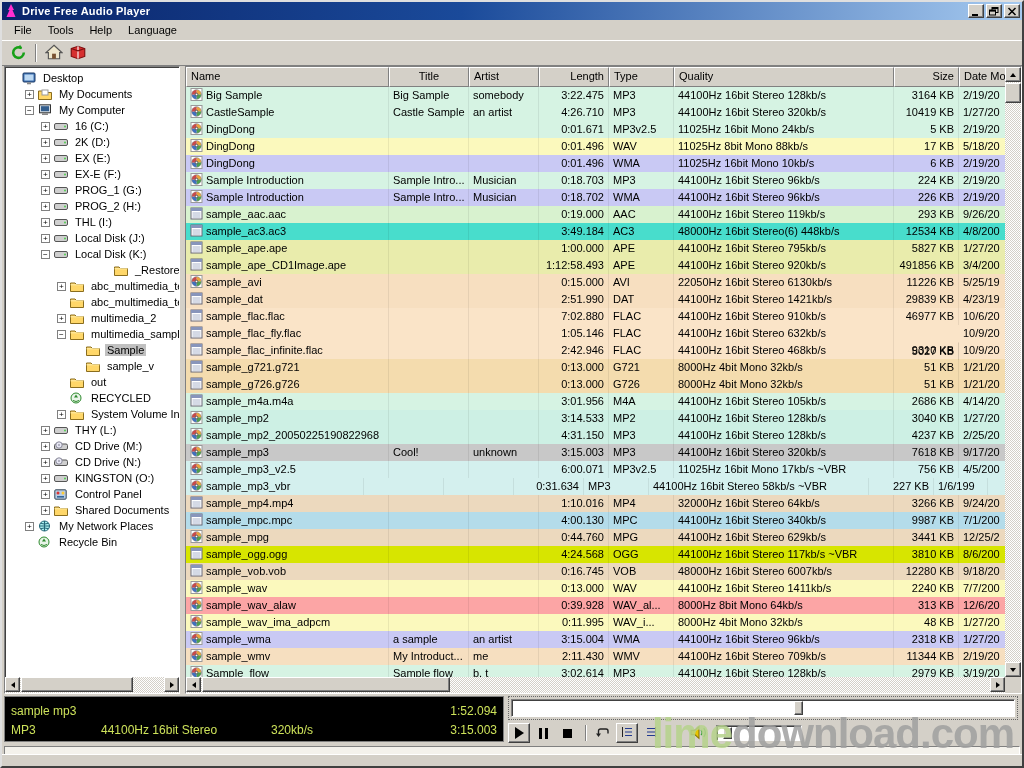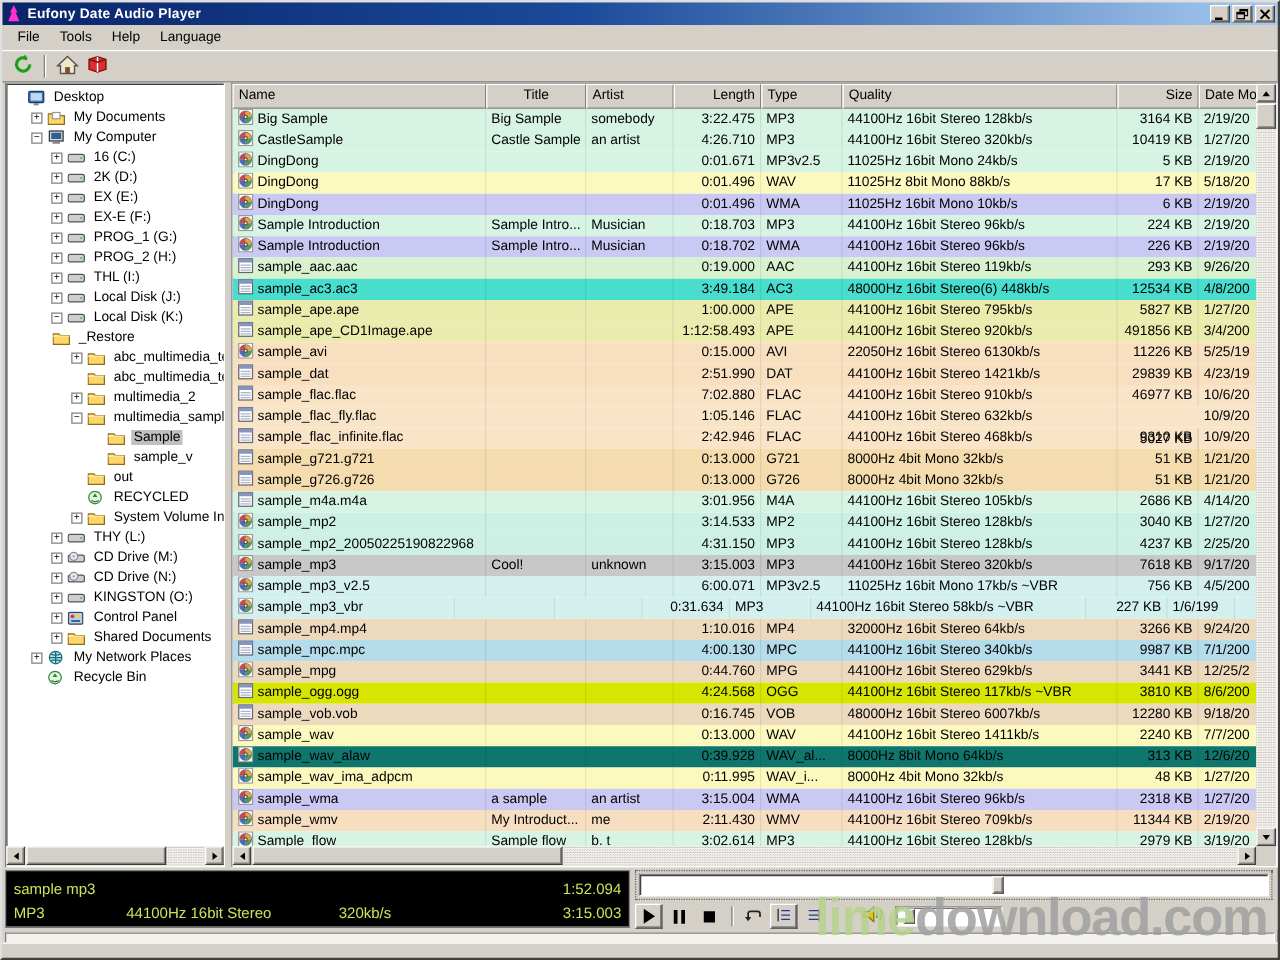--- a/index.html
+++ b/index.html
@@ -102,21 +102,21 @@
 <body>
 
 <div class="window">
 
   <div class="titlebar">
     <span class="appicon">
       <svg viewBox="0 0 12 14" width="12" height="14">
           <path d="M6 0 L9 6 L7.5 6 L10.5 13 H1.5 L4.5 6 L3 6 Z" fill="#ff2fd0"></path>
         </svg>
     </span>
-    <span class="title">Eufony Date Audio Player</span>
+    <span class="title">Drive Free Audio Player</span>
     <span class="winbtn">
       <svg viewBox="0 0 10 9" width="10" height="9">
           <rect x="1" y="7" width="6" height="2" fill="#000"></rect>
         </svg>
     </span>
     <span class="winbtn">
       <svg viewBox="0 0 10 9" width="10" height="9">
           <rect x="3" y="0.5" width="6" height="5" fill="none" stroke="#000"></rect>
           <rect x="3" y="0.5" width="6" height="1.6" fill="#000"></rect>
           <rect x="0.5" y="3" width="6" height="5" fill="#d4d0c8" stroke="#000"></rect>
@@ -285,21 +285,21 @@
           <div class="titem" style="padding-left: 36px;">
             <span class="texp">−</span>
             <span class="ticon">
               <svg viewBox="0 0 14 9" width="14" height="9">
                 <rect x="0.5" y="1.5" width="13" height="6" rx="1.5" fill="#cfcfcf" stroke="#555"></rect>
                 <circle cx="11" cy="4.5" r="0.9" fill="#4c4"></circle>
               </svg>
             </span>
             <span class="tlabel">Local Disk (K:)</span>
           </div>
-          <div class="titem" style="padding-left: 24px;">
+          <div class="titem" style="padding-left: 80px; margin-left: 16px;">
             <span class="texp-sp"></span>
             <span class="ticon">
               <svg viewBox="0 0 14 11" width="14" height="11">
                 <path d="M0.5 2 h4.5 l1.5 1.5 h7 v7 h-13 z" fill="#ffd769" stroke="#8a6d1e"></path>
                 <path d="M0.5 3.8 h13" stroke="#ffedab"></path>
               </svg>
             </span>
             <span class="tlabel">_Restore</span>
           </div>
           <div class="titem" style="padding-left: 52px;">
@@ -977,21 +977,21 @@
                   <circle cx="6.5" cy="6.5" r="1.3" fill="#fff" stroke="#555"></circle>
                 </svg></span>sample_wav</div>
             <div class="td" style="width: 80px;"></div>
             <div class="td" style="width: 70px;"></div>
             <div class="td r" style="width: 70px;">0:13.000</div>
             <div class="td" style="width: 65px;">WAV</div>
             <div class="td" style="width: 220px;">44100Hz 16bit Stereo 1411kb/s</div>
             <div class="td r" style="width: 65px;">2240 KB</div>
             <div class="td" style="width: 54px;">7/7/200</div>
           </div>
-          <div class="tr" style="background: #0f766e;">
+          <div class="tr" style="background: #fca5a5;">
             <div class="td" style="width: 203px;"><span class="ricon"><svg viewBox="0 0 13 13" width="13" height="13">
                   <rect x="1" y="0.5" width="11" height="12" fill="#fff" stroke="#999"></rect>
                   <circle cx="6.5" cy="6.5" r="4.6" fill="#eee" stroke="#777"></circle>
                   <path d="M6.5 1.9 A4.6 4.6 0 0 1 11.1 6.5 L6.5 6.5 Z" fill="#e8a33d"></path>
                   <path d="M11.1 6.5 A4.6 4.6 0 0 1 6.5 11.1 L6.5 6.5 Z" fill="#4d9e4d"></path>
                   <path d="M6.5 11.1 A4.6 4.6 0 0 1 1.9 6.5 L6.5 6.5 Z" fill="#3f6fbf"></path>
                   <path d="M1.9 6.5 A4.6 4.6 0 0 1 6.5 1.9 L6.5 6.5 Z" fill="#c94a4a"></path>
                   <circle cx="6.5" cy="6.5" r="1.3" fill="#fff" stroke="#555"></circle>
                 </svg></span>sample_wav_alaw</div>
             <div class="td" style="width: 80px;"></div>

